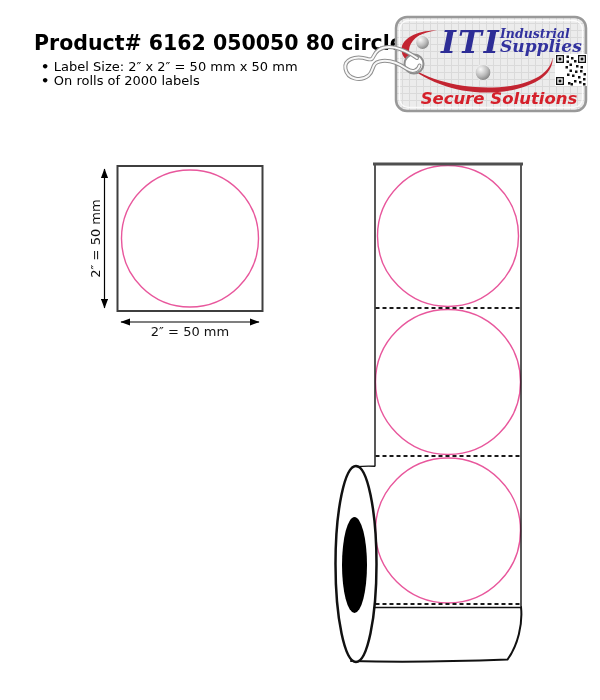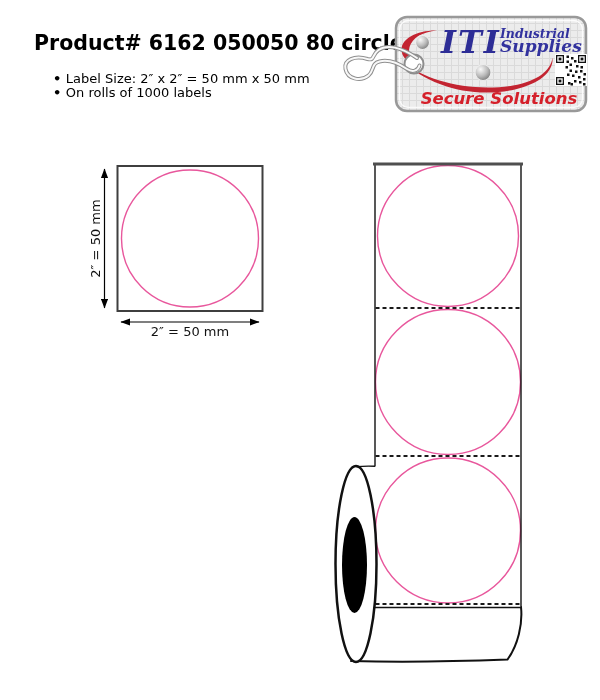--- a/index.html
+++ b/index.html
@@ -5,40 +5,40 @@
   html,body{margin:0;padding:0;background:#fff;}
   .page{
     position:relative;width:600px;height:700px;background:#fff;overflow:hidden;
     font-family:"DejaVu Sans", sans-serif;color:#000;
   }
   .page-title{
     position:absolute;left:34px;top:31px;margin:0;
     font-size:20.5px;font-weight:bold;letter-spacing:0;white-space:nowrap;
   }
   .bullet-list{
-    position:absolute;left:37px;top:56px;margin:16px;padding:0;list-style:none;
+    position:absolute;left:37px;top:56px;margin:4px;padding:0;list-style:none;
     font-size:13px;line-height:14px;
   }
   .bullet-list .bullet-item{white-space:nowrap;}
   .bullet-list .bullet-item::before{content:"• ";font-weight:bold;}
   svg{position:absolute;left:0;top:0;}
   .dim-text{font-size:13px;fill:#111;}
   .iti-text{font-family:"DejaVu Serif", serif;font-style:italic;font-weight:bold;}
   .tagline-text{font-family:"DejaVu Sans", sans-serif;font-style:italic;font-weight:bold;}
 </style>
 </head>
 <body>
 
 <div class="page">
 
   <h1 class="page-title">Product# 6162 050050 80 circle</h1>
 
   <ul class="bullet-list">
     <li class="bullet-item">Label Size: 2″ x 2″ = 50 mm x 50 mm</li>
-    <li class="bullet-item">On rolls of 1000 labels</li>
+    <li class="bullet-item">On rolls of 2000 labels</li>
   </ul>
 
   <svg width="600" height="700" viewBox="0 0 600 700">
     <defs>
       <marker id="arr" viewBox="0 0 8 6" refX="7.5" refY="3" markerWidth="8" markerHeight="6" orient="auto-start-reverse">
         <path d="M0 0 L8 3 L0 6 Z" fill="#000"></path>
       </marker>
       <pattern id="tagGrid" x="396" y="17" width="7" height="7" patternUnits="userSpaceOnUse">
         <rect width="7" height="7" fill="#ececec"></rect>
         <path d="M 6.5 0 V 7 M 0 6.5 H 7" stroke="#dadada" stroke-width="1" fill="none"></path>

